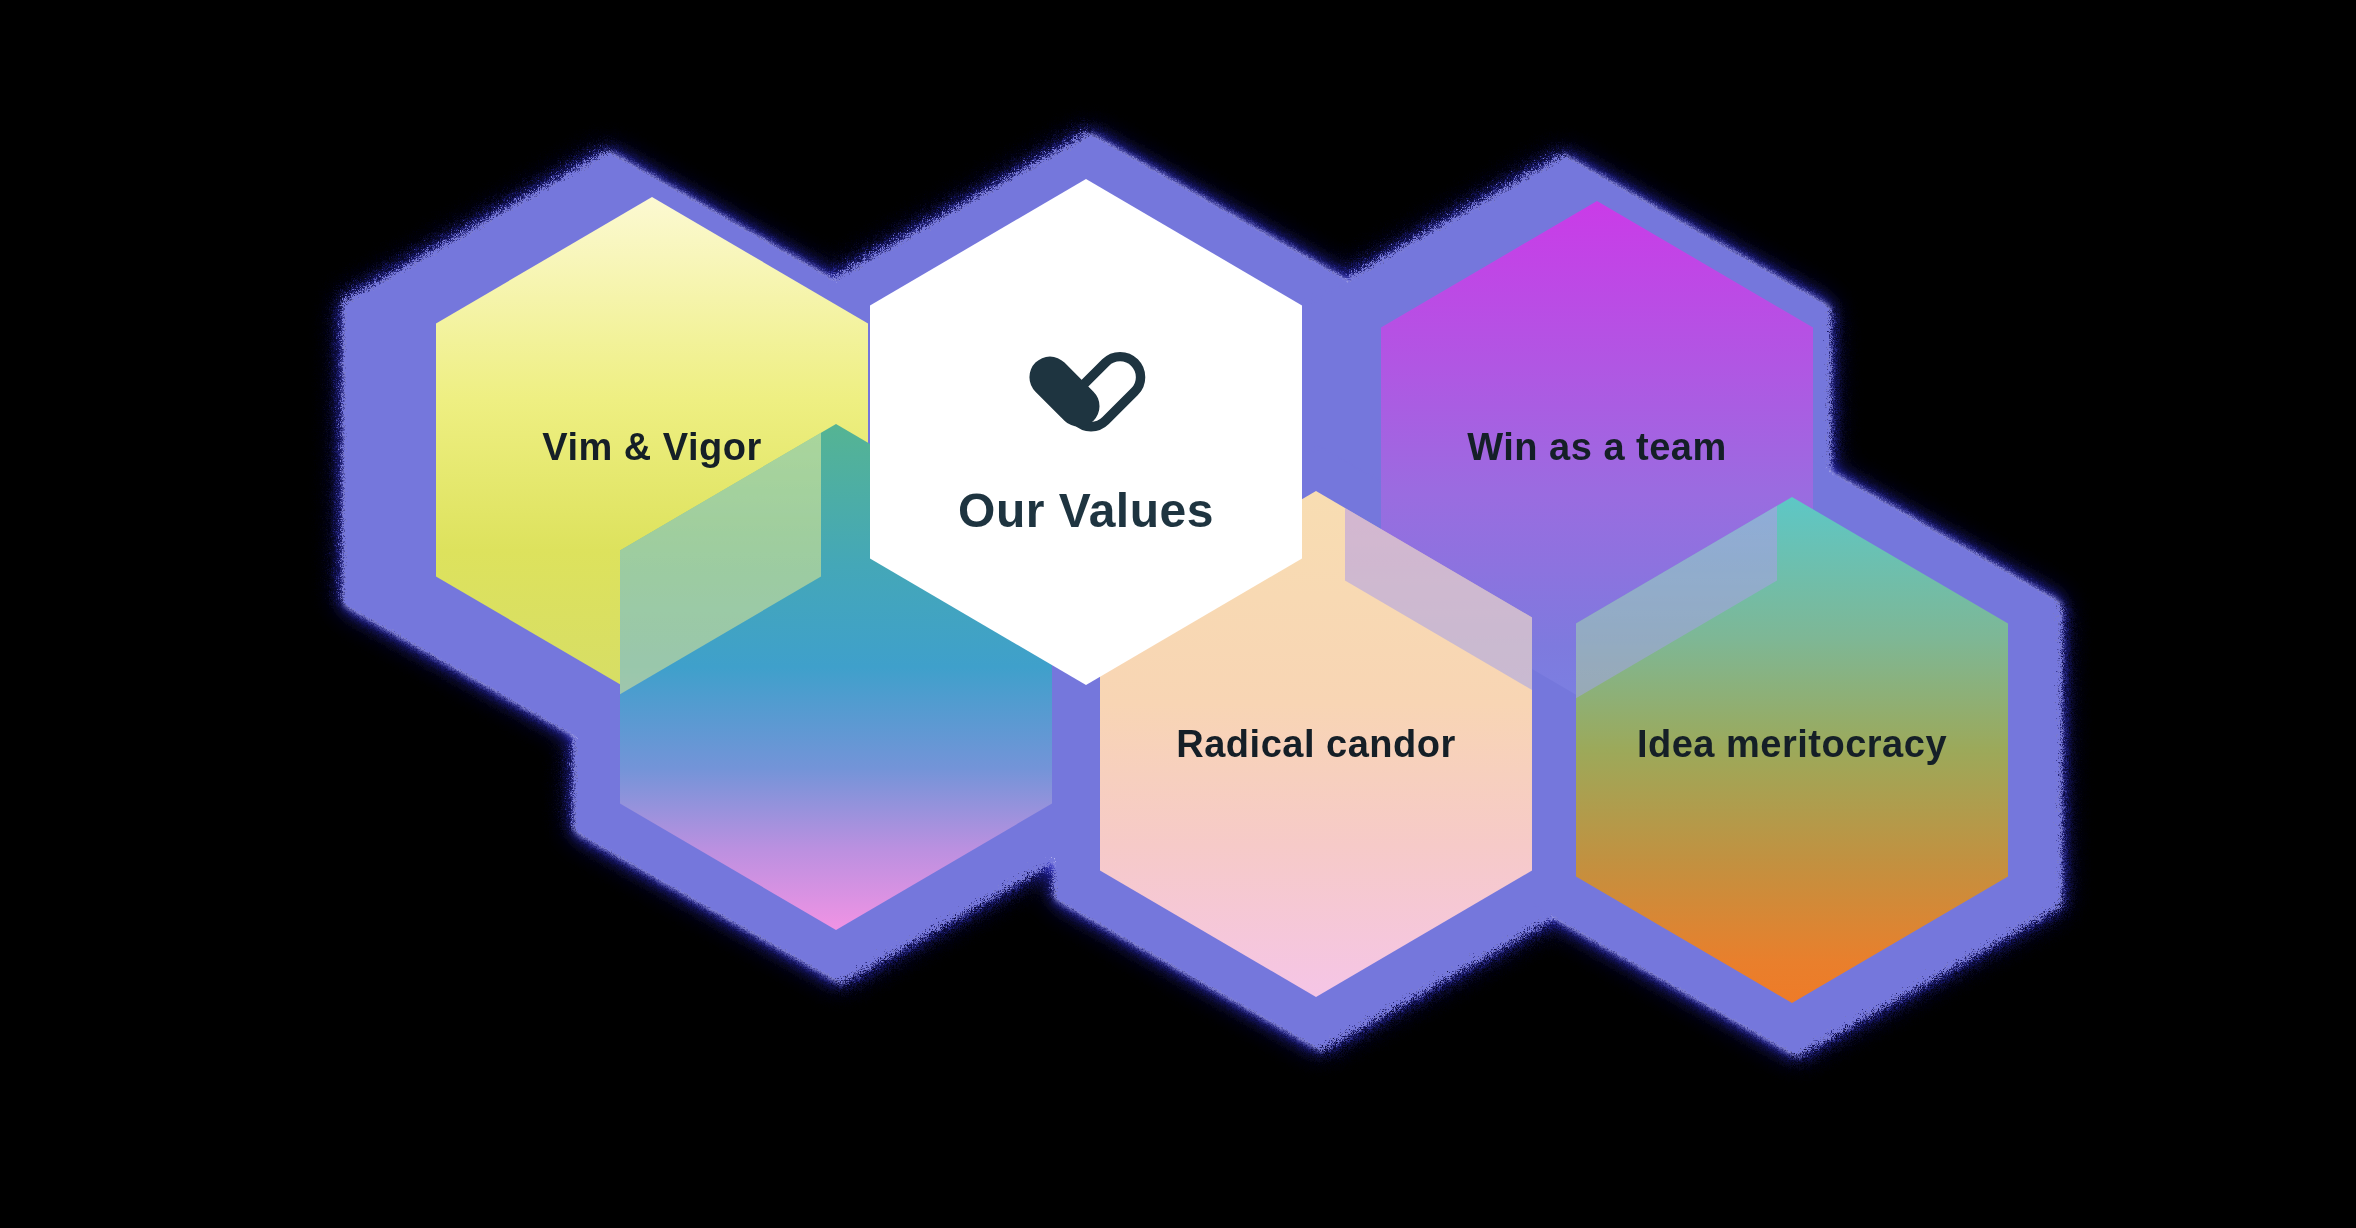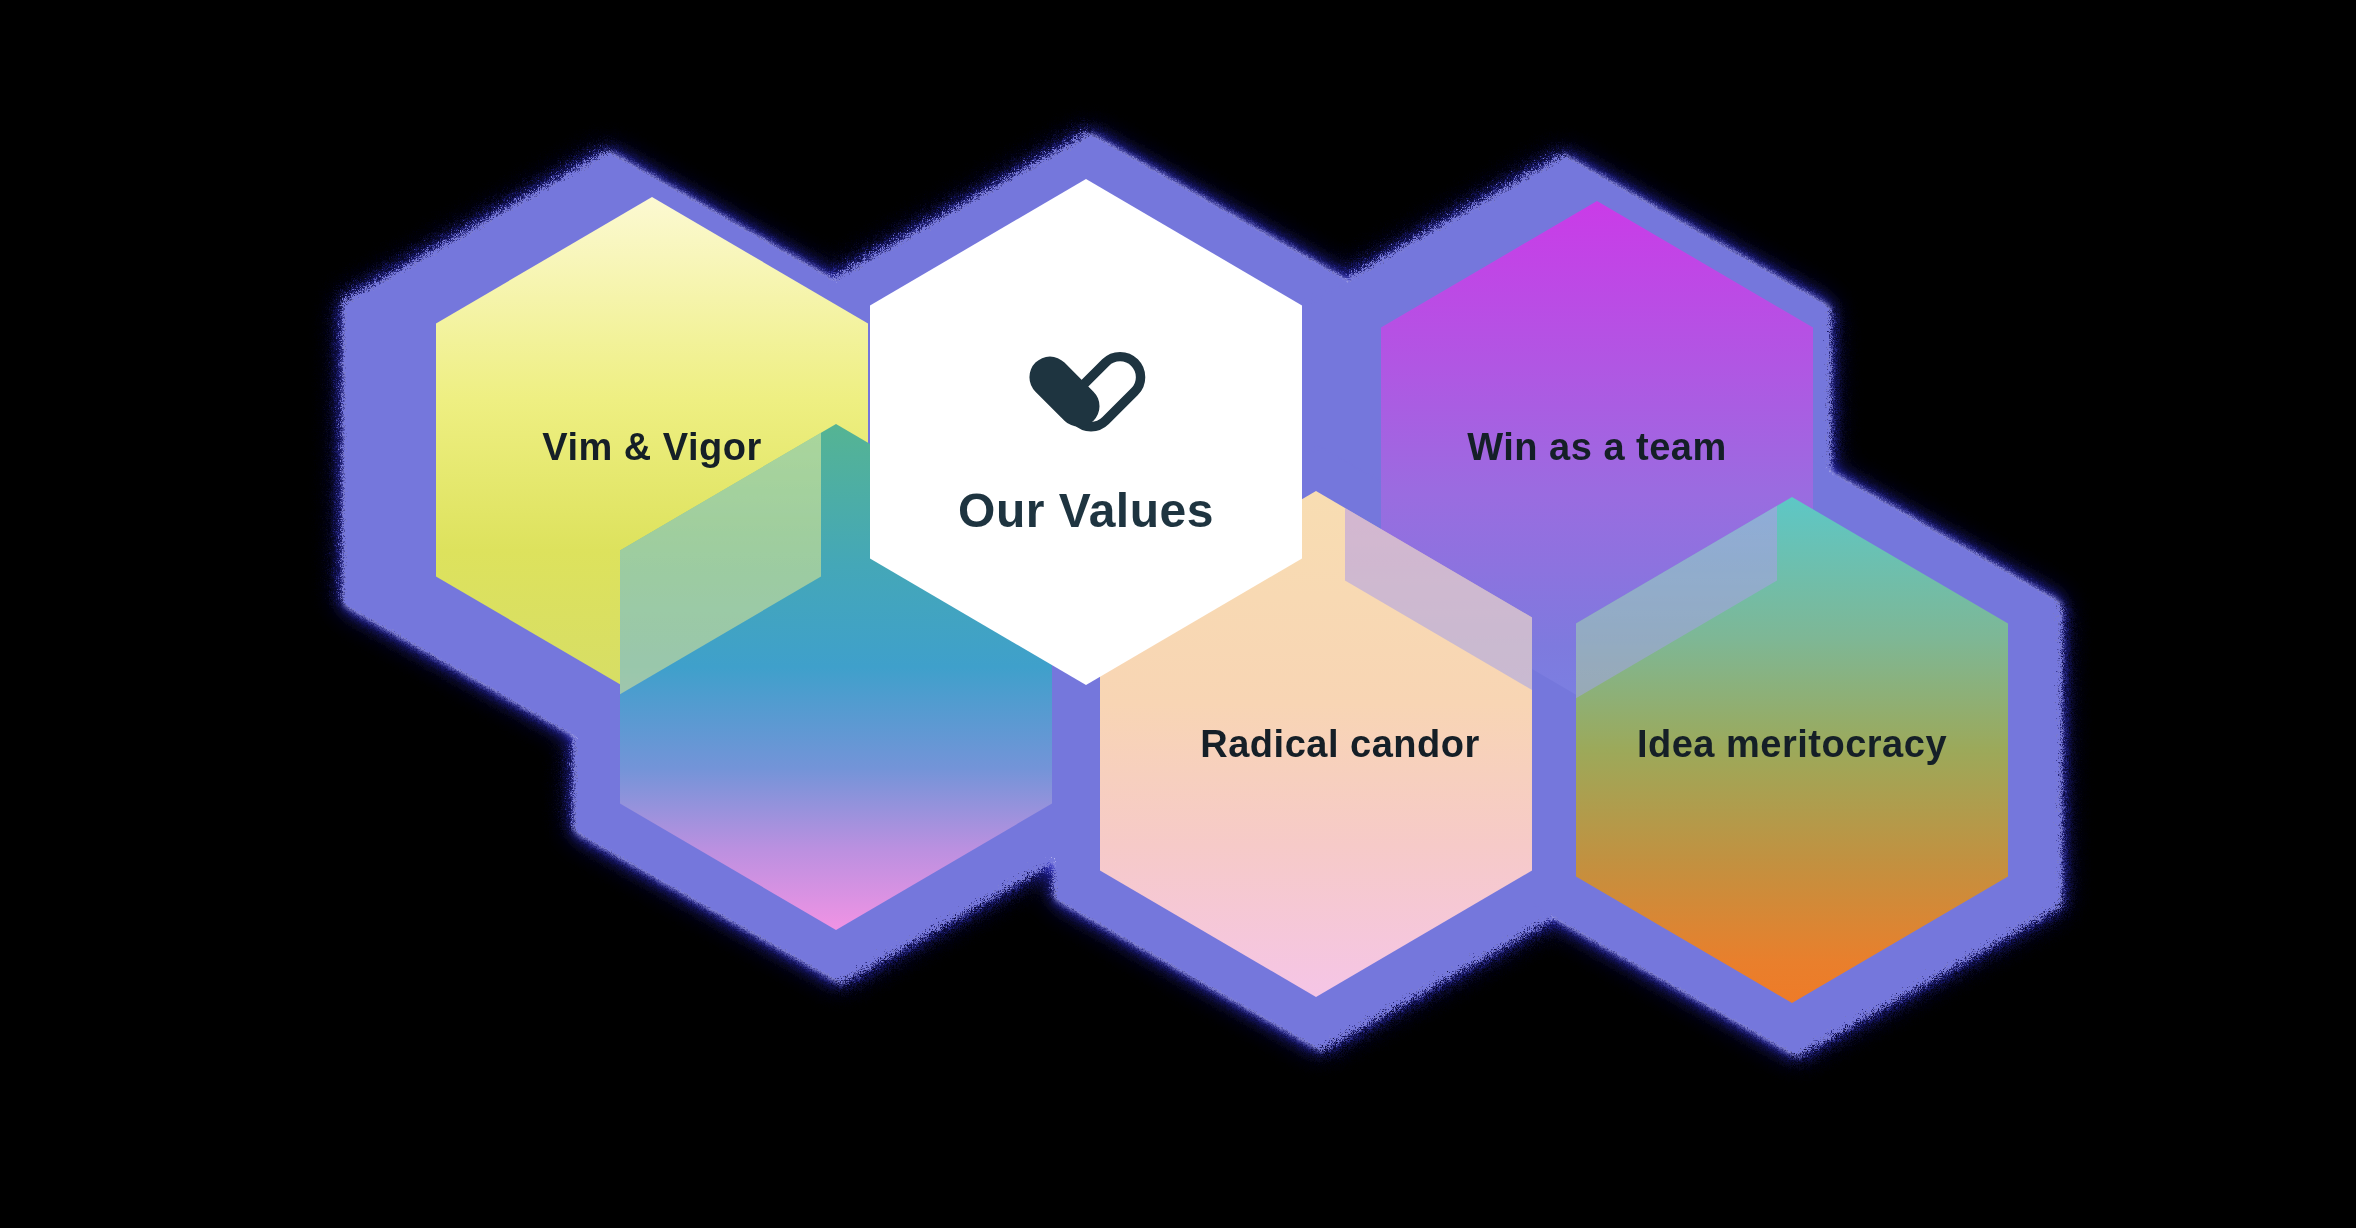--- a/index.html
+++ b/index.html
@@ -63,21 +63,21 @@
     text-align:center;
     font-weight:700;
     font-size:38px;line-height:44px;
     letter-spacing:.5px;
     color:var(--ink-label);
     z-index:4;
   }
   .lb-vim{top:228px;}
   .lb-win{top:224px;}
   .lb-own{top:298px;}
-  .lb-radical{top:231px;padding-left:24px;}
+  .lb-radical{top:231px;}
   .lb-idea{top:225px;}
 
   .center-title{
     position:absolute;left:0;top:304px;width:100%;
     text-align:center;
     font-weight:700;
     font-size:48px;line-height:56px;
     letter-spacing:.5px;
     color:var(--ink-title);
   }

